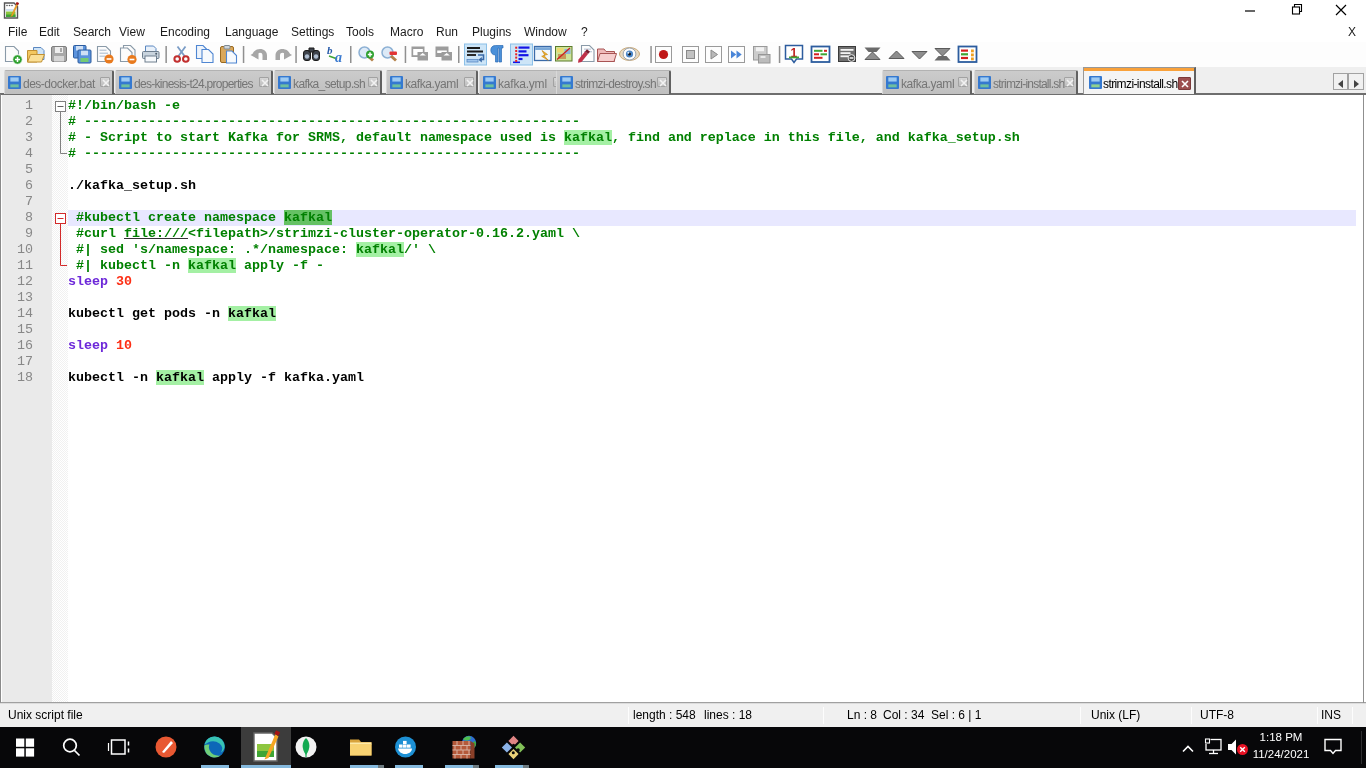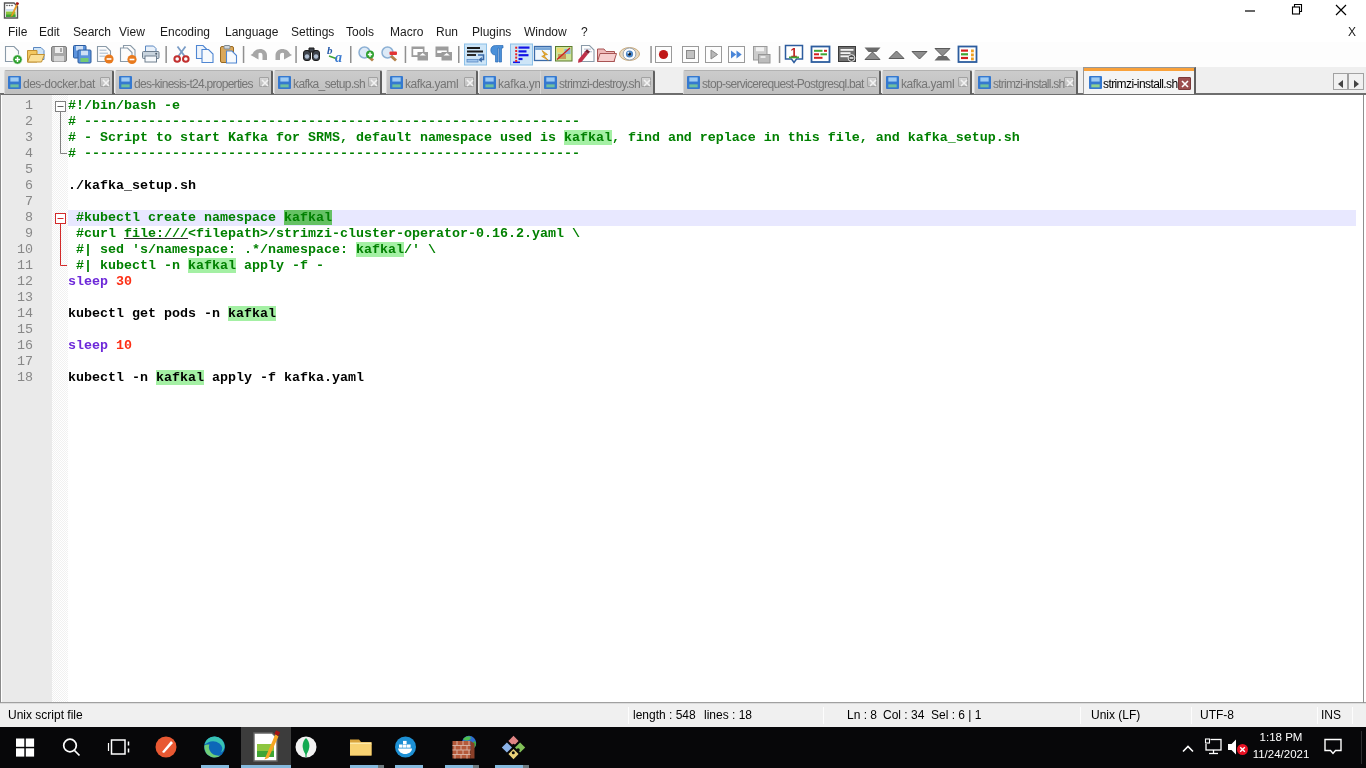--- a/index.html
+++ b/index.html
@@ -405,40 +405,27 @@
           <rect x="2.5" y="1.5" width="9" height="4.5" fill="#9ecbf2"></rect>
           <rect x="2.5" y="9" width="9" height="3.2" fill="#6fbf9f"></rect>
         </svg>
         <span class="lbl" style="letter-spacing:-0.2px">kafka.yml</span>
         <span class="cx">
           <svg width="8" height="8" viewBox="0 0 8 8">
             <path d="M1 1 L7 7 M7 1 L1 7" stroke="#f2f2f2" stroke-width="1.6"></path>
           </svg>
         </span>
       </div>
-      <div class="tab" style="left:540px;width:115px">
+      <div class="tab" style="left:556px;width:115px">
         <svg class="fl" viewBox="0 0 14 14">
           <rect width="14" height="14" rx="1" fill="#3579d0"></rect>
           <rect x="2.5" y="1.5" width="9" height="4.5" fill="#9ecbf2"></rect>
           <rect x="2.5" y="9" width="9" height="3.2" fill="#6fbf9f"></rect>
         </svg>
         <span class="lbl" style="letter-spacing:-0.68px">strimzi-destroy.sh</span>
-        <span class="cx">
-          <svg width="8" height="8" viewBox="0 0 8 8">
-            <path d="M1 1 L7 7 M7 1 L1 7" stroke="#f2f2f2" stroke-width="1.6"></path>
-          </svg>
-        </span>
-      </div>
-      <div class="tab" style="left:683px;width:198px">
-        <svg class="fl" viewBox="0 0 14 14">
-          <rect width="14" height="14" rx="1" fill="#3579d0"></rect>
-          <rect x="2.5" y="1.5" width="9" height="4.5" fill="#9ecbf2"></rect>
-          <rect x="2.5" y="9" width="9" height="3.2" fill="#6fbf9f"></rect>
-        </svg>
-        <span class="lbl" style="letter-spacing:-0.7px">stop-servicerequest-Postgresql.bat</span>
         <span class="cx">
           <svg width="8" height="8" viewBox="0 0 8 8">
             <path d="M1 1 L7 7 M7 1 L1 7" stroke="#f2f2f2" stroke-width="1.6"></path>
           </svg>
         </span>
       </div>
       <div class="tab" style="left:882px;width:90px">
         <svg class="fl" viewBox="0 0 14 14">
           <rect width="14" height="14" rx="1" fill="#3579d0"></rect>
           <rect x="2.5" y="1.5" width="9" height="4.5" fill="#9ecbf2"></rect>

